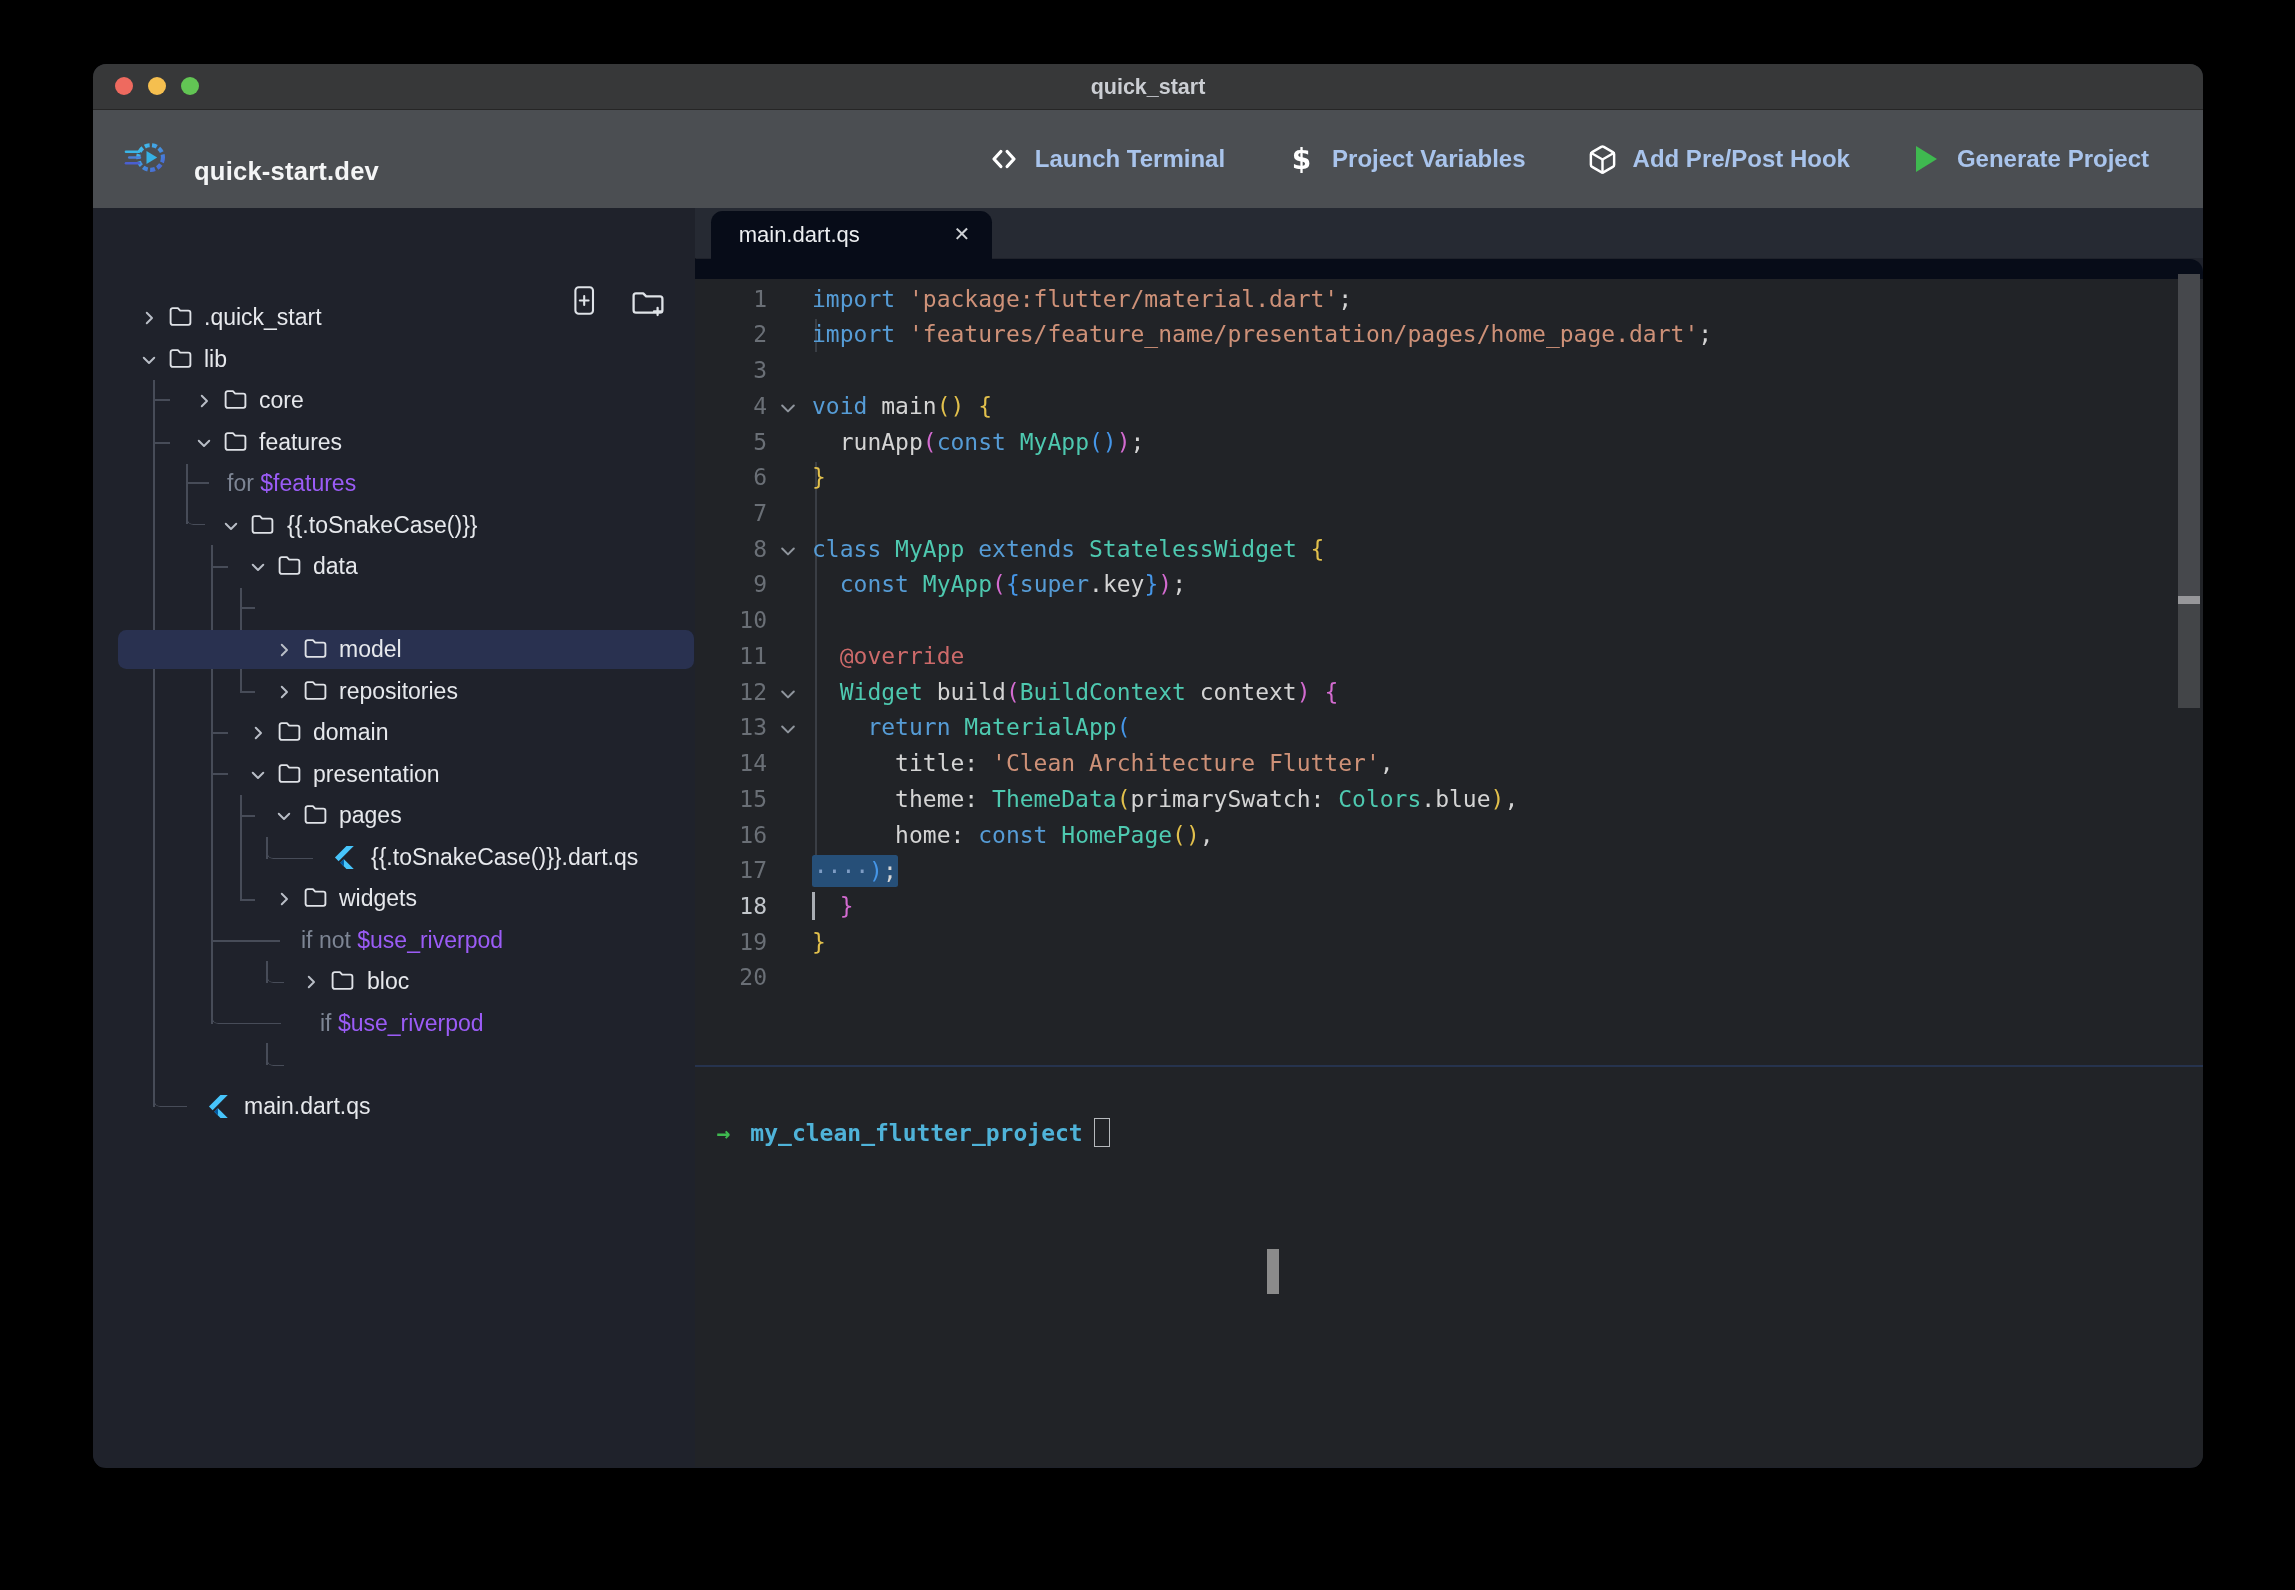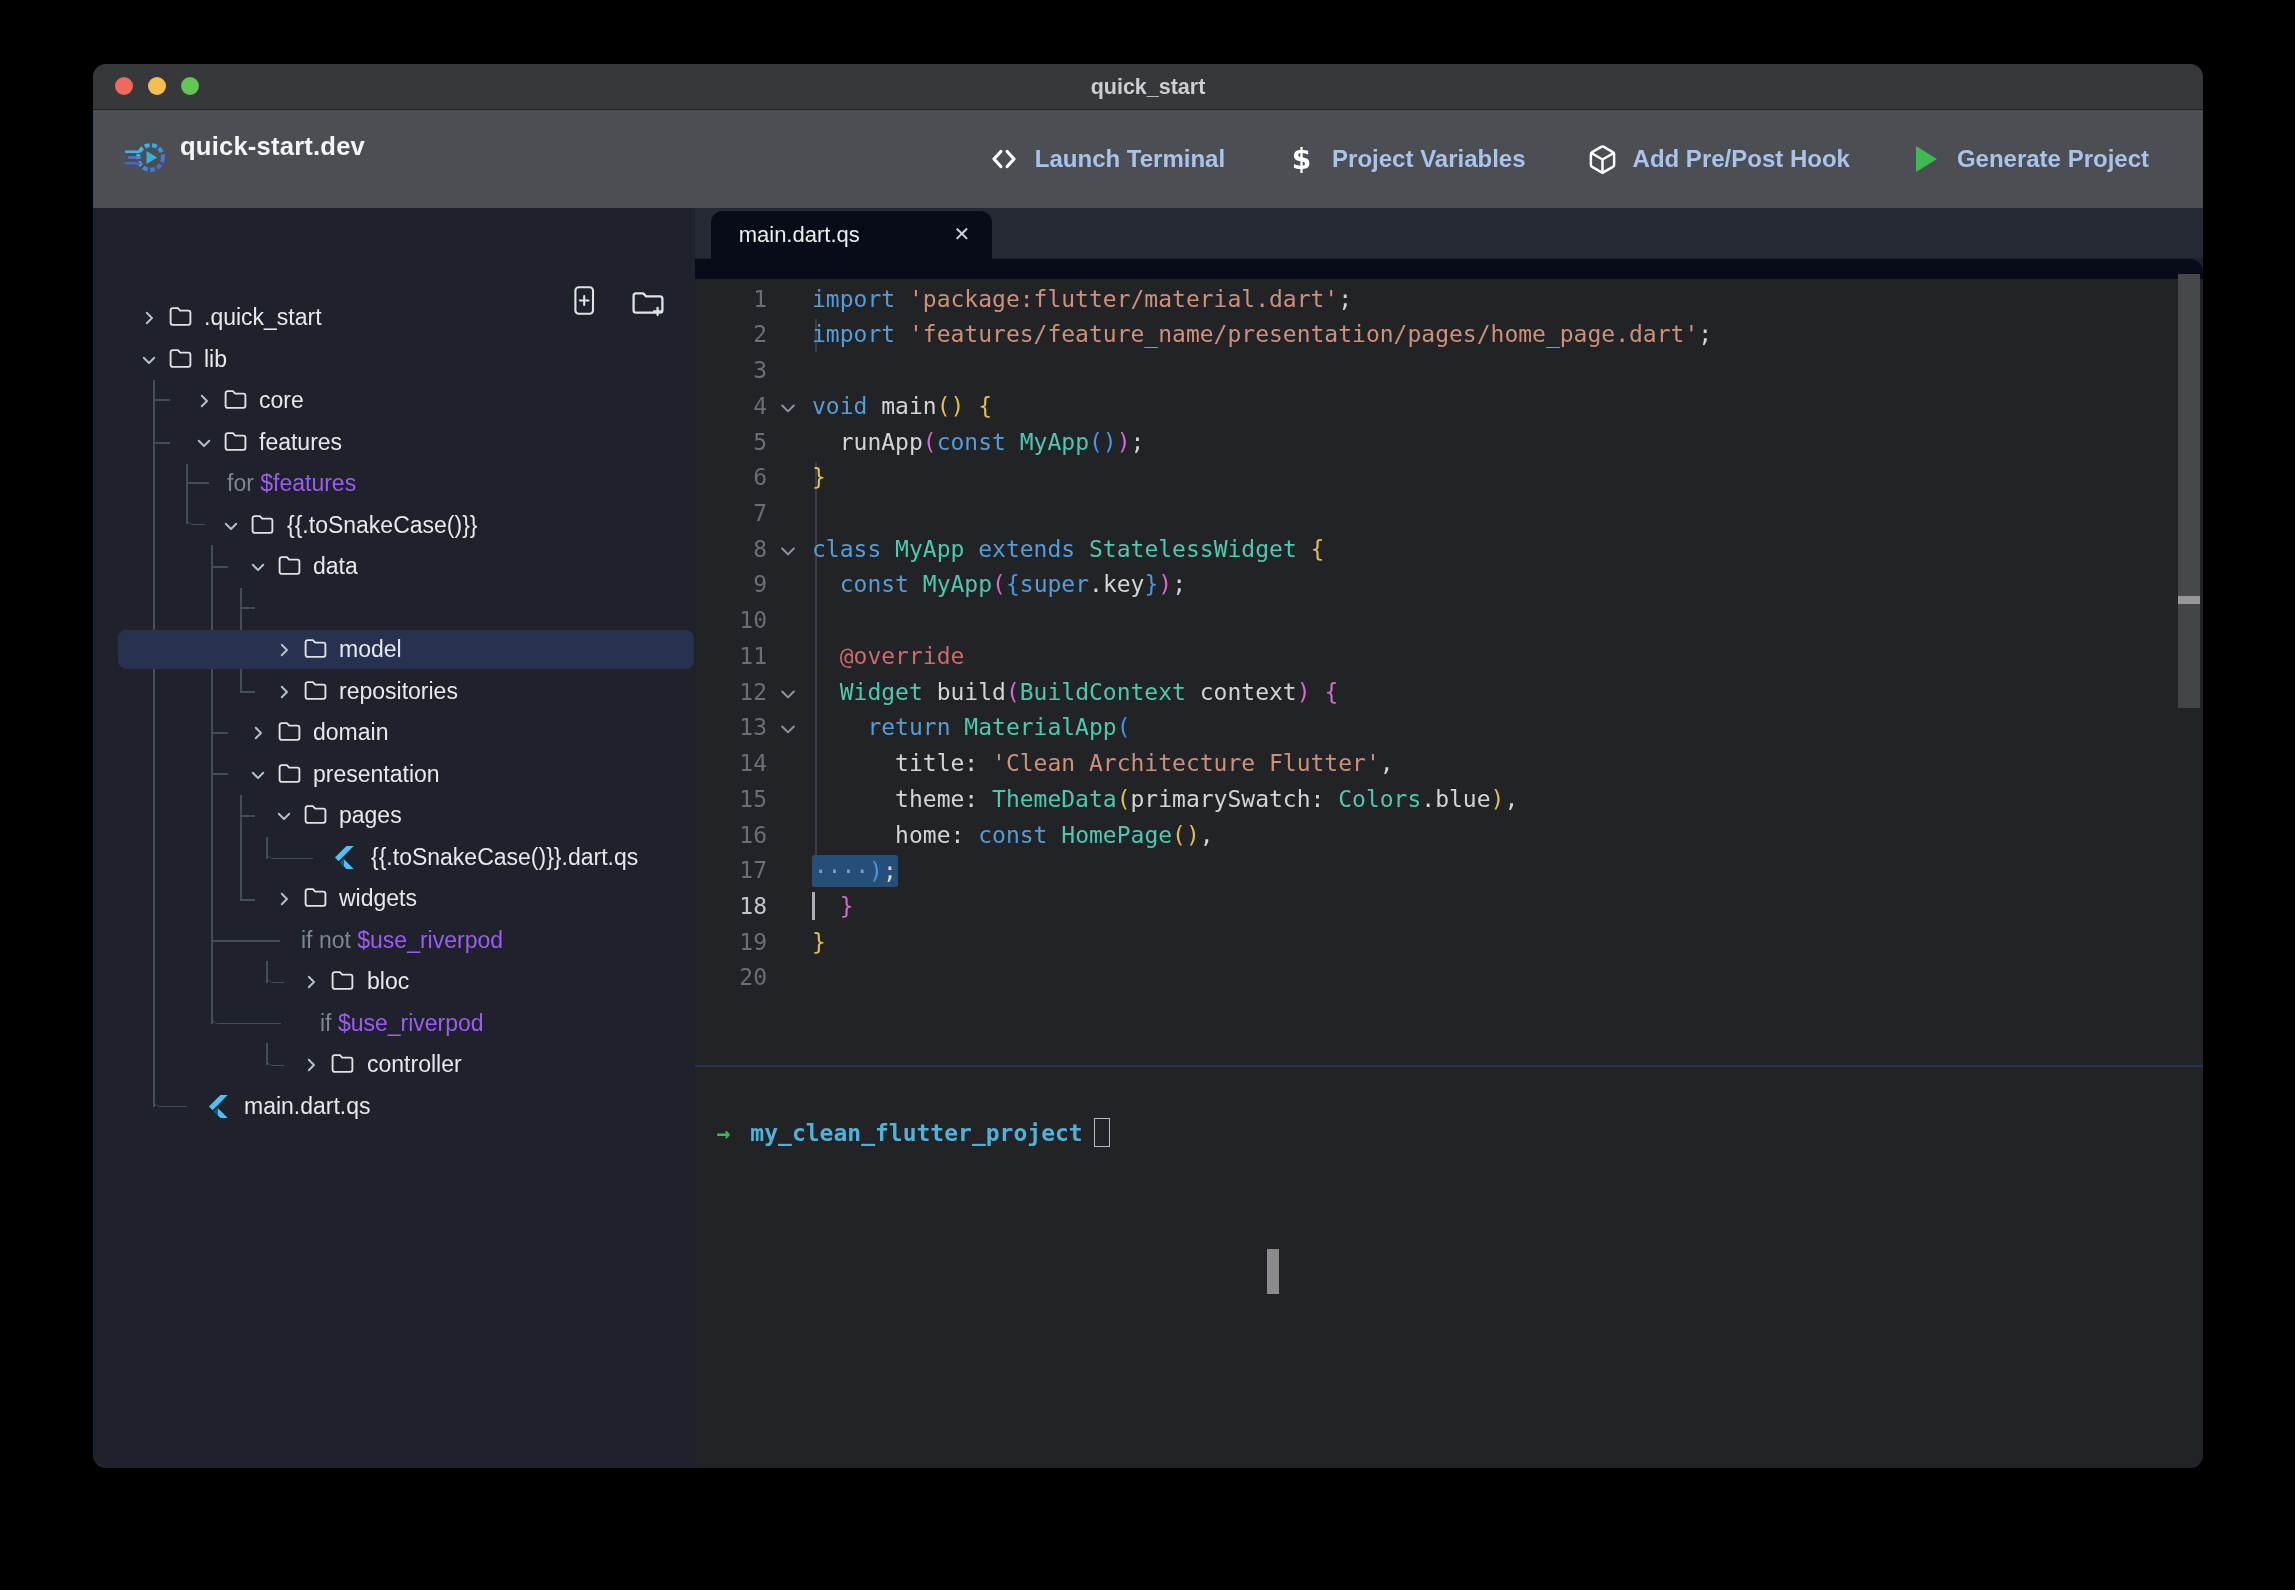--- a/index.html
+++ b/index.html
@@ -6,21 +6,21 @@
   .abs{position:absolute;}
   #canvas{position:relative;width:2295px;height:1591px;background:#000;font-family:"Liberation Sans",sans-serif;}
   #window{position:absolute;left:93px;top:64px;width:2110px;height:1404px;border-radius:13.2px;overflow:hidden;
           background:#1f222b;box-shadow:0 33px 83px rgba(0,0,0,.85);}
   
   #titlebar{position:absolute;left:0;top:0;width:100%;height:45px;background:#373839;border-bottom:0.8px solid #262626;}
   .light{position:absolute;top:13.2px;width:18px;height:18px;border-radius:50%;}
   #title-text{position:absolute;top:10.7px;left:0;width:100%;text-align:center;color:#cbced3;font-size:21.5px;font-weight:bold;}
   
   #toolbar{position:absolute;left:0;top:46px;width:100%;height:98px;background:#4b4e52;display:flex;align-items:center;}
-  #brand{display:flex;align-items:flex-start;gap:8px;margin-left:28px;}
+  #brand{display:flex;align-items:flex-end;gap:22px;margin-left:28px;}
   #brand-name{color:#f4f5f6;font-size:25.6px;font-weight:600;letter-spacing:0.2px;}
   #toolbar-buttons{margin-left:auto;margin-right:54px;display:flex;align-items:center;gap:61px;}
   .tb-btn{display:flex;align-items:center;gap:15px;cursor:pointer;}
   .tb-btn .lbl{color:#a9c4ec;font-size:24px;font-weight:600;}
   .tb-ico{display:inline-flex;align-items:center;justify-content:center;width:31px;height:31px;}
   .dollar{color:#fff;font-size:28px;font-weight:bold;font-family:"DejaVu Sans",sans-serif;}
   .play-tri{width:0;height:0;border-left:21.5px solid #3fb950;border-top:13.2px solid transparent;border-bottom:13.2px solid transparent;}
   
   #sidebar{position:absolute;left:0;top:144px;width:602px;height:1259px;background:#1f222b;border-right:0.8px solid #15171d;}
   .side-ico{position:absolute;top:76px;cursor:pointer;}
@@ -326,31 +326,20 @@
               </svg>
             </span>
             <span class="ficon" style="left:225px"><svg width="25" height="23" viewBox="0 0 24 22" fill="none" stroke="#dfe2e7" stroke-width="1.8" stroke-linecap="round" stroke-linejoin="round">
                 <path d="M2.5 5a2 2 0 0 1 2-2h5l2.2 2.3h7.8a2 2 0 0 1 2 2V17a2 2 0 0 1-2 2h-15a2 2 0 0 1-2-2z"></path>
               </svg></span>
             <span class="tlabel" style="left:262px">bloc</span>
           </div>
           <div class="trow" style="top: 795px; margin-left: 19px;">
             <span class="tlabel" style="left:196px"><span class="cnd">if </span><span class="pvar">$use_riverpod</span></span>
           </div>
-          <div class="trow" style="top: 836px;">
-            <span class="chev" style="left:197px">
-              <svg width="18" height="18" viewBox="0 0 24 24" fill="none" stroke="#b9bec7" stroke-width="2.6" stroke-linecap="round" stroke-linejoin="round" style="transform:rotate(0deg)">
-                <polyline points="9 5 16 12 9 19"></polyline>
-              </svg>
-            </span>
-            <span class="ficon" style="left:225px"><svg width="25" height="23" viewBox="0 0 24 22" fill="none" stroke="#dfe2e7" stroke-width="1.8" stroke-linecap="round" stroke-linejoin="round">
-                <path d="M2.5 5a2 2 0 0 1 2-2h5l2.2 2.3h7.8a2 2 0 0 1 2 2V17a2 2 0 0 1-2 2h-15a2 2 0 0 1-2-2z"></path>
-              </svg></span>
-            <span class="tlabel" style="left:262px">controller</span>
-          </div>
           <div class="trow" style="top: 878px;">
             <span class="ficon" style="left:103px"><svg width="23" height="25" viewBox="0 0 24 26">
                 <polygon points="13,1 1,13 4.8,16.8 20.6,1" fill="#47c5fb"></polygon>
                 <polygon points="13,25 6.6,18.6 10.4,14.8 20.6,25" fill="#47c5fb"></polygon>
                 <polygon points="6.6,18.6 10.4,22.4 10.4,14.8" fill="#00569e"></polygon>
               </svg></span>
             <span class="tlabel" style="left:139px">main.dart.qs</span>
           </div>
         </div>
     </div>

